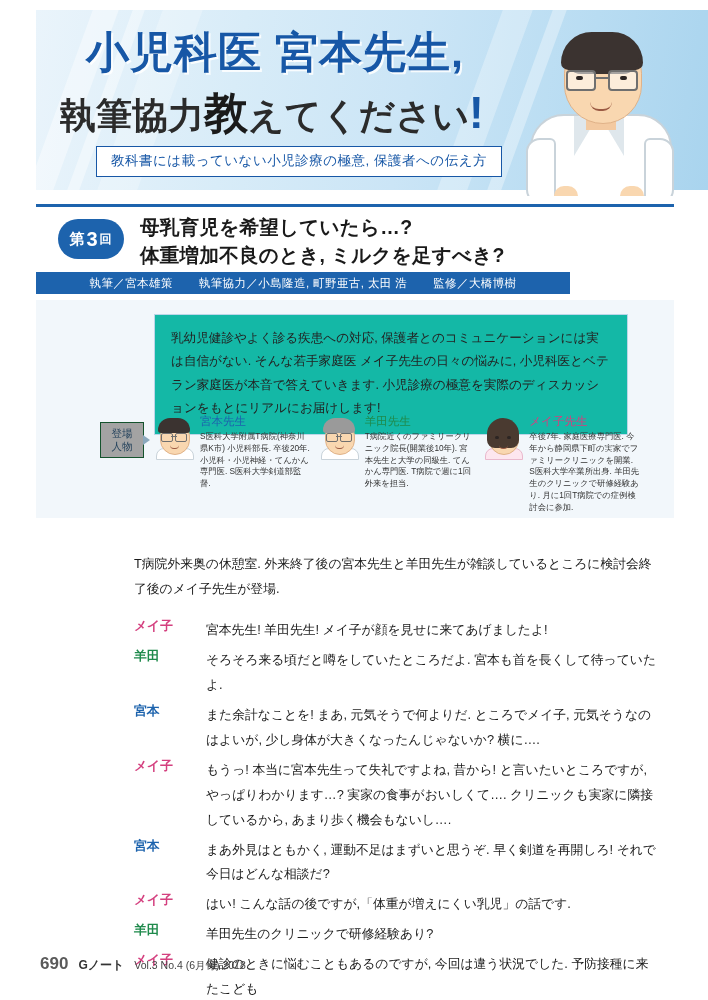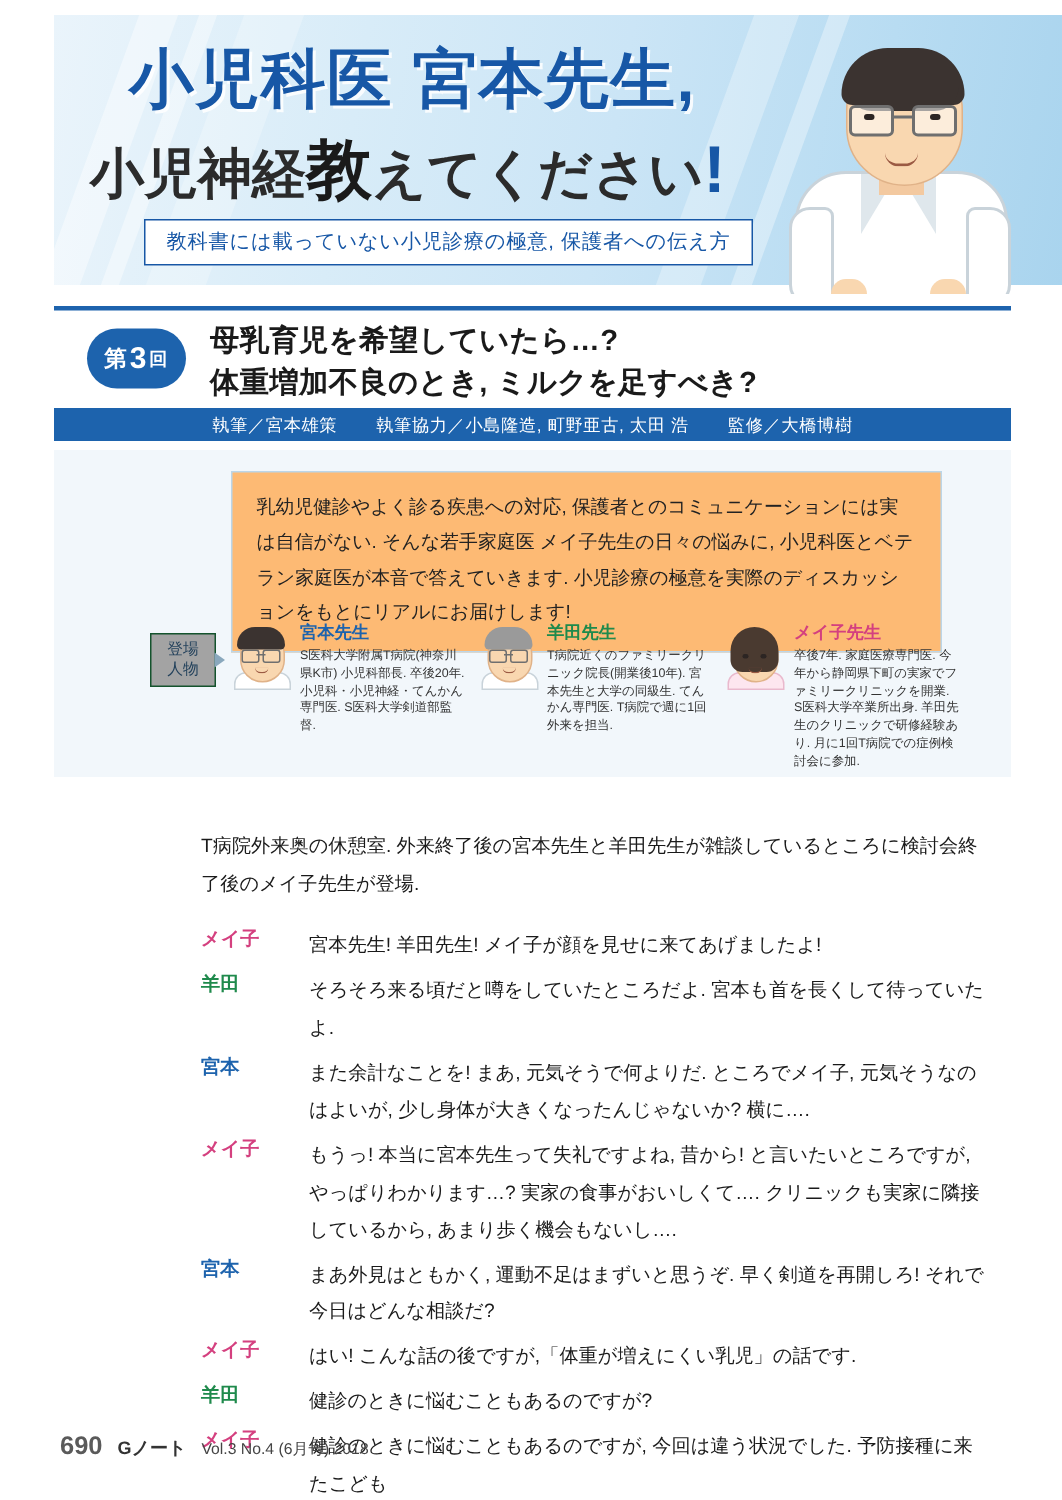--- a/index.html
+++ b/index.html
@@ -192,21 +192,21 @@
     font-weight: bold;
     color: #1a1a1a;
     line-height: 1.45;
     letter-spacing: 0.3px;
   }
 
   
   .authorbar {
     position: absolute;
     left: 36px; top: 272px;
-    width: 638px;
+    width: 534px;
     height: 22px;
     background: #1d63ad;
     color: #ffffff;
     font-size: 11.5px;
     display: flex;
     align-items: center;
     justify-content: center;
     gap: 26px;
     letter-spacing: 0.4px;
   }
@@ -215,21 +215,21 @@
   .leadwrap {
     position: absolute;
     left: 36px; top: 300px;
     width: 638px; height: 218px;
     background: #f2f7fb;
   }
   .lead {
     position: absolute;
     left: 118px; top: 14px;
     width: 474px;
-    background: #fdba74;
+    background: #14b8a6;
     border: 1px solid #bcd6e8;
     padding: 12px 16px 14px 16px;
     font-size: 12.6px;
     line-height: 1.85;
     color: #222;
     box-sizing: border-box;
   }
 
   
   .charlabel {
@@ -258,21 +258,21 @@
     width: 486px;
     display: flex;
     gap: 8px;
   }
   .char { width: 158px; display: flex; gap: 6px; }
   .char .face {
     width: 40px; height: 42px; flex: 0 0 40px; position: relative;
   }
   .char .txt { flex: 1; }
   .char .cname {
-    font-size: 11.5px; font-weight: bold; margin-bottom: 2px;
+    font-size: 11.5px; font-weight: normal; margin-bottom: 2px;
   }
   .char .cdesc {
     font-size: 8.3px; line-height: 1.42; color: #333;
   }
   .c1 .cname { color: #1d63ad; }
   .c2 .cname { color: #1f8a4c; }
   .c3 .cname { color: #d4407f; }
 
   .f-head { position: absolute; left: 6px; top: 8px; width: 28px; height: 31px; background: #f9d7b0; border-radius: 14px 14px 15px 15px; border: 1px solid #e0b288;}
   .f-hair { position: absolute; left: 4px; top: 4px; width: 32px; height: 15px; background: #3b3330; border-radius: 16px 16px 4px 4px;}
@@ -354,21 +354,21 @@
 <div class="header">
   <div class="hdr-bg"></div>
   <div class="hdr-stripe s1"></div>
   <div class="hdr-stripe s2"></div>
   <div class="hdr-stripe s3"></div>
   <div class="hdr-stripe s4"></div>
   <div class="hdr-stripe s5"></div>
 
   <div class="hdr-title1">小児科医 宮本先生,</div>
   <div class="hdr-title2">
-    <span>小児神経</span><span class="big">教</span><span>えてください</span><span class="mark">!</span>
+    <span>執筆協力</span><span class="big">教</span><span>えてください</span><span class="mark">!</span>
   </div>
   <div class="hdr-sub">教科書には載っていない小児診療の極意, 保護者への伝え方</div>
 
   <div class="doctor">
     <div class="doc-body"></div>
     <div class="doc-collar-l"></div>
     <div class="doc-collar-r"></div>
     <div class="doc-arm-l"></div>
     <div class="doc-arm-r"></div>
     <div class="doc-hand l"></div>
@@ -490,21 +490,21 @@
   <div class="line">
     <div class="spk miyamoto">宮本</div>
     <div class="utt">まあ外見はともかく, 運動不足はまずいと思うぞ. 早く剣道を再開しろ! それで今日はどんな相談だ?</div>
   </div>
   <div class="line">
     <div class="spk meiko">メイ子</div>
     <div class="utt">はい! こんな話の後ですが,「体重が増えにくい乳児」の話です.</div>
   </div>
   <div class="line">
     <div class="spk hitsuda">羊田</div>
-    <div class="utt">健診のときに悩むこともあるのですが?</div>
+    <div class="utt">羊田先生のクリニックで研修経験あり?</div>
   </div>
   <div class="line">
     <div class="spk meiko">メイ子</div>
     <div class="utt">健診のときに悩むこともあるのですが, 今回は違う状況でした. 予防接種に来たこども</div>
   </div>
 </div>
 
 <div class="footer">
   <span class="pageno">690</span>
   <span class="journal">Gノート</span>

